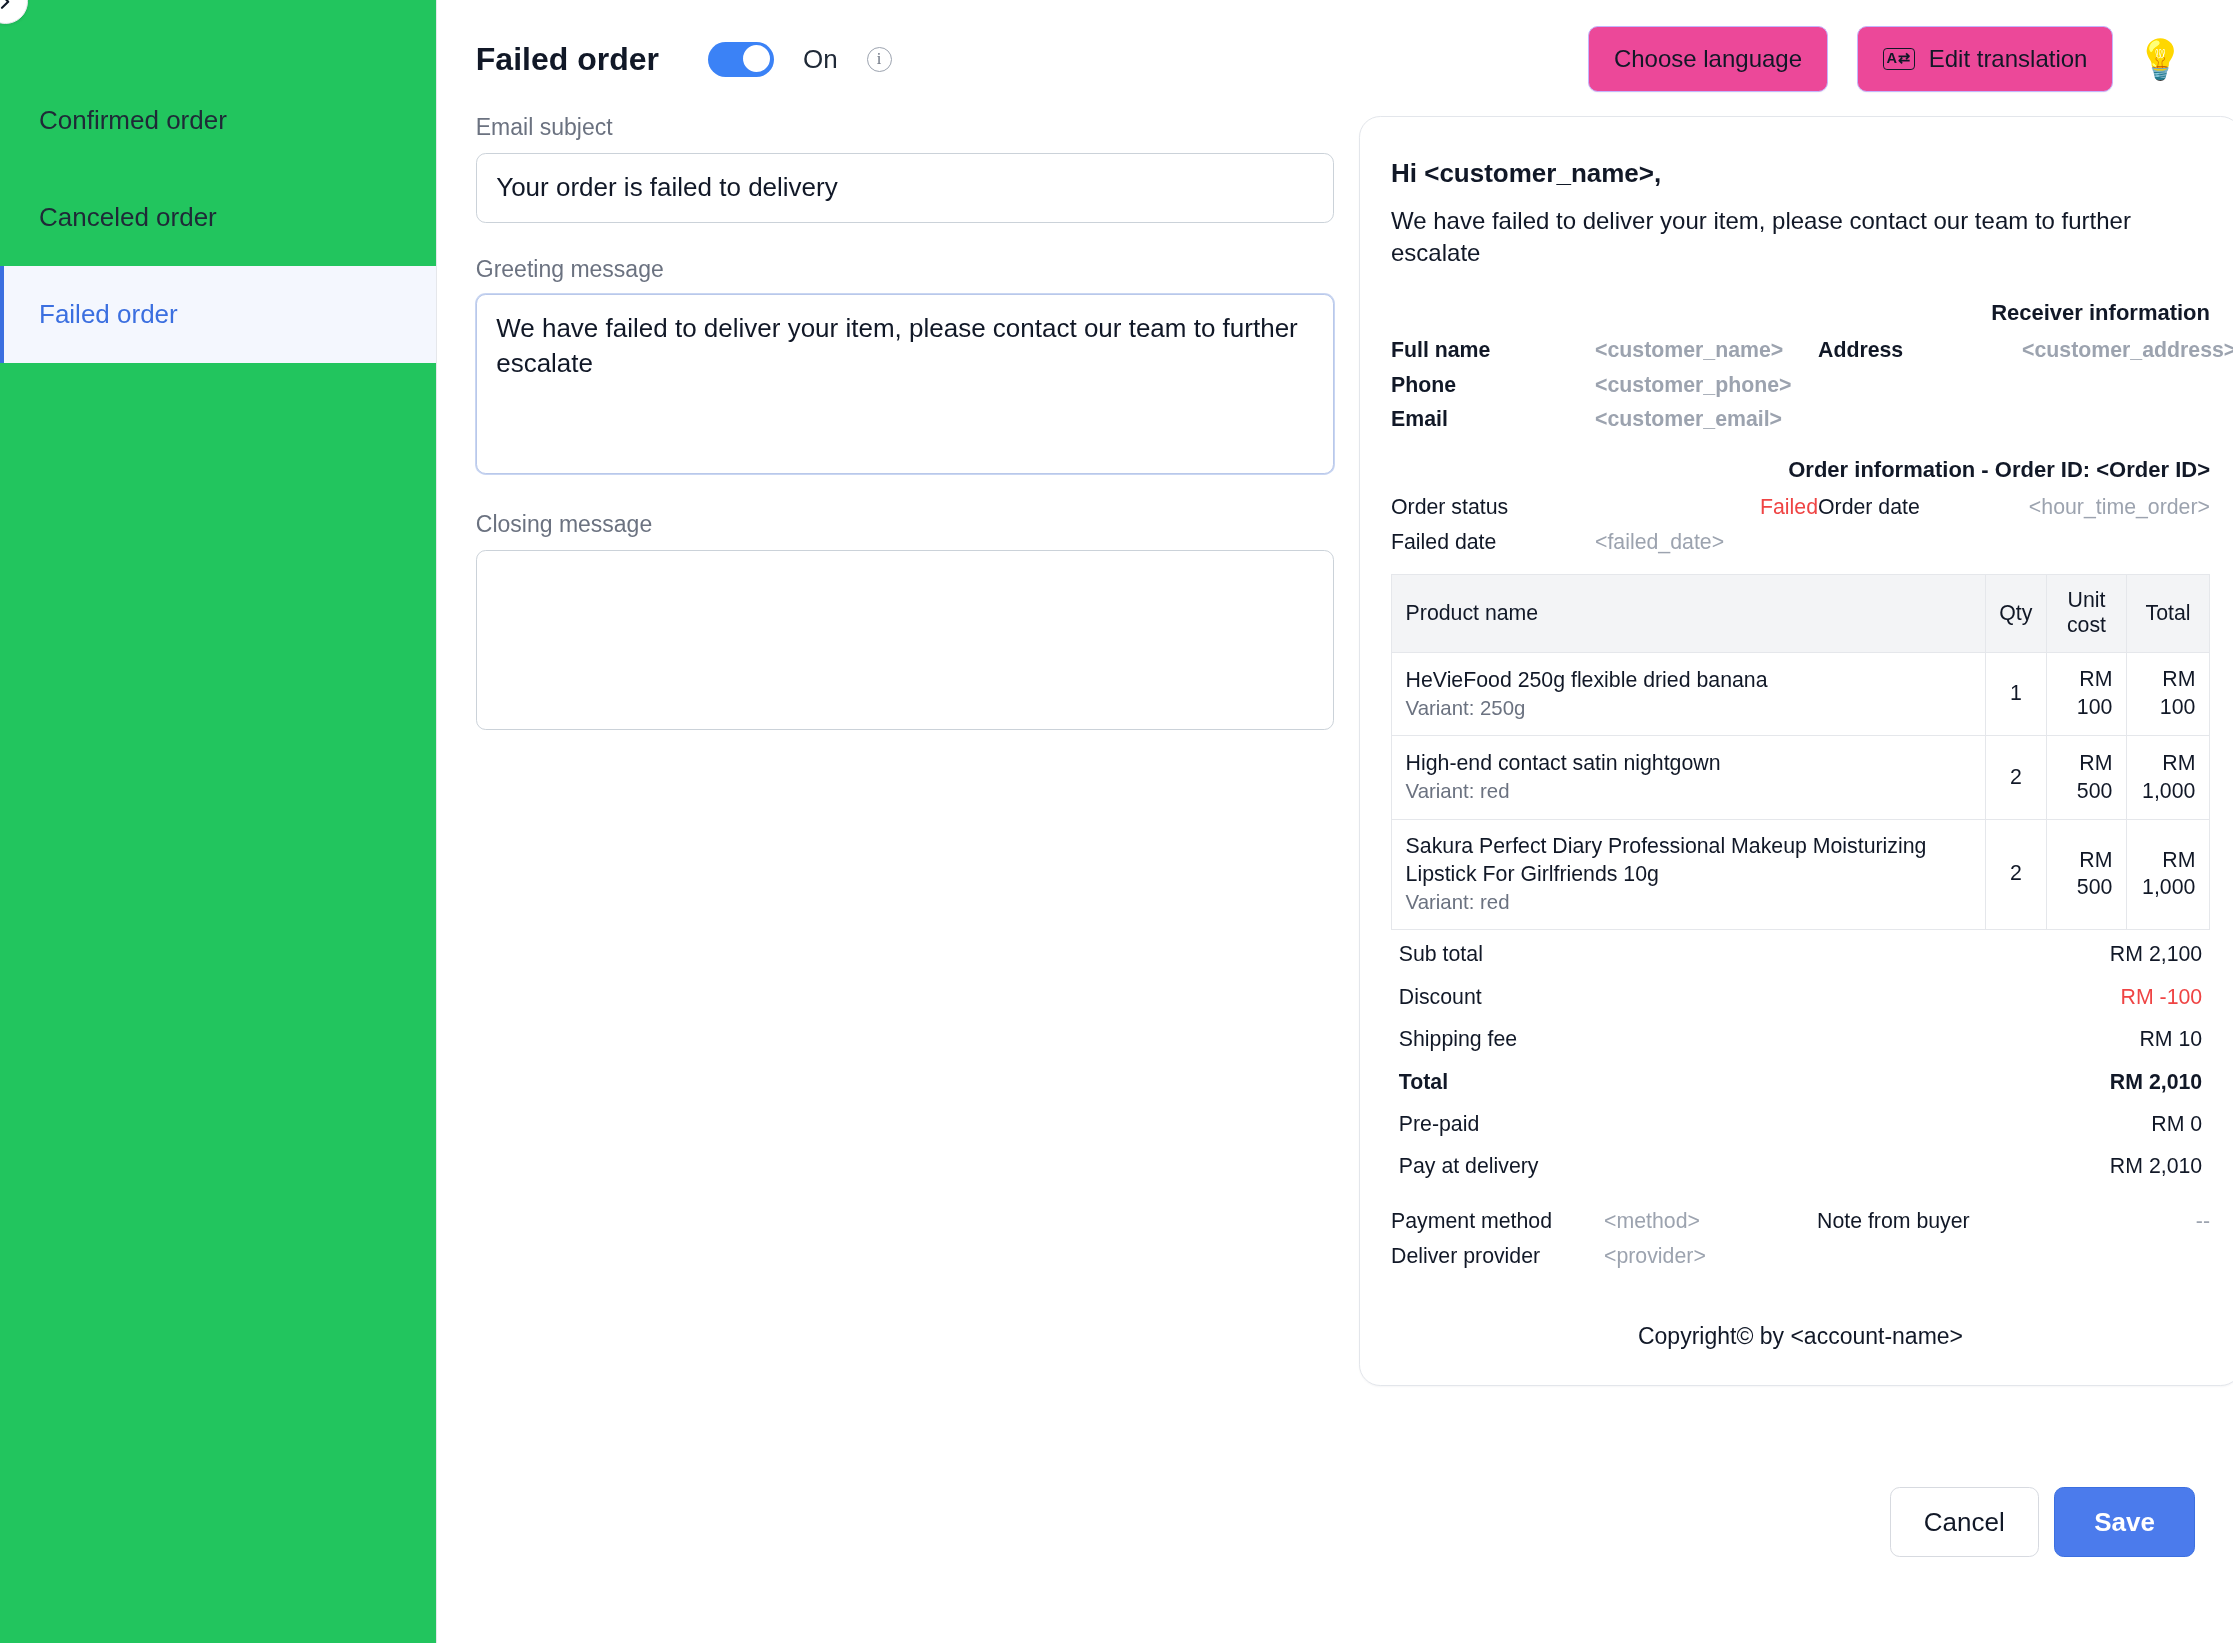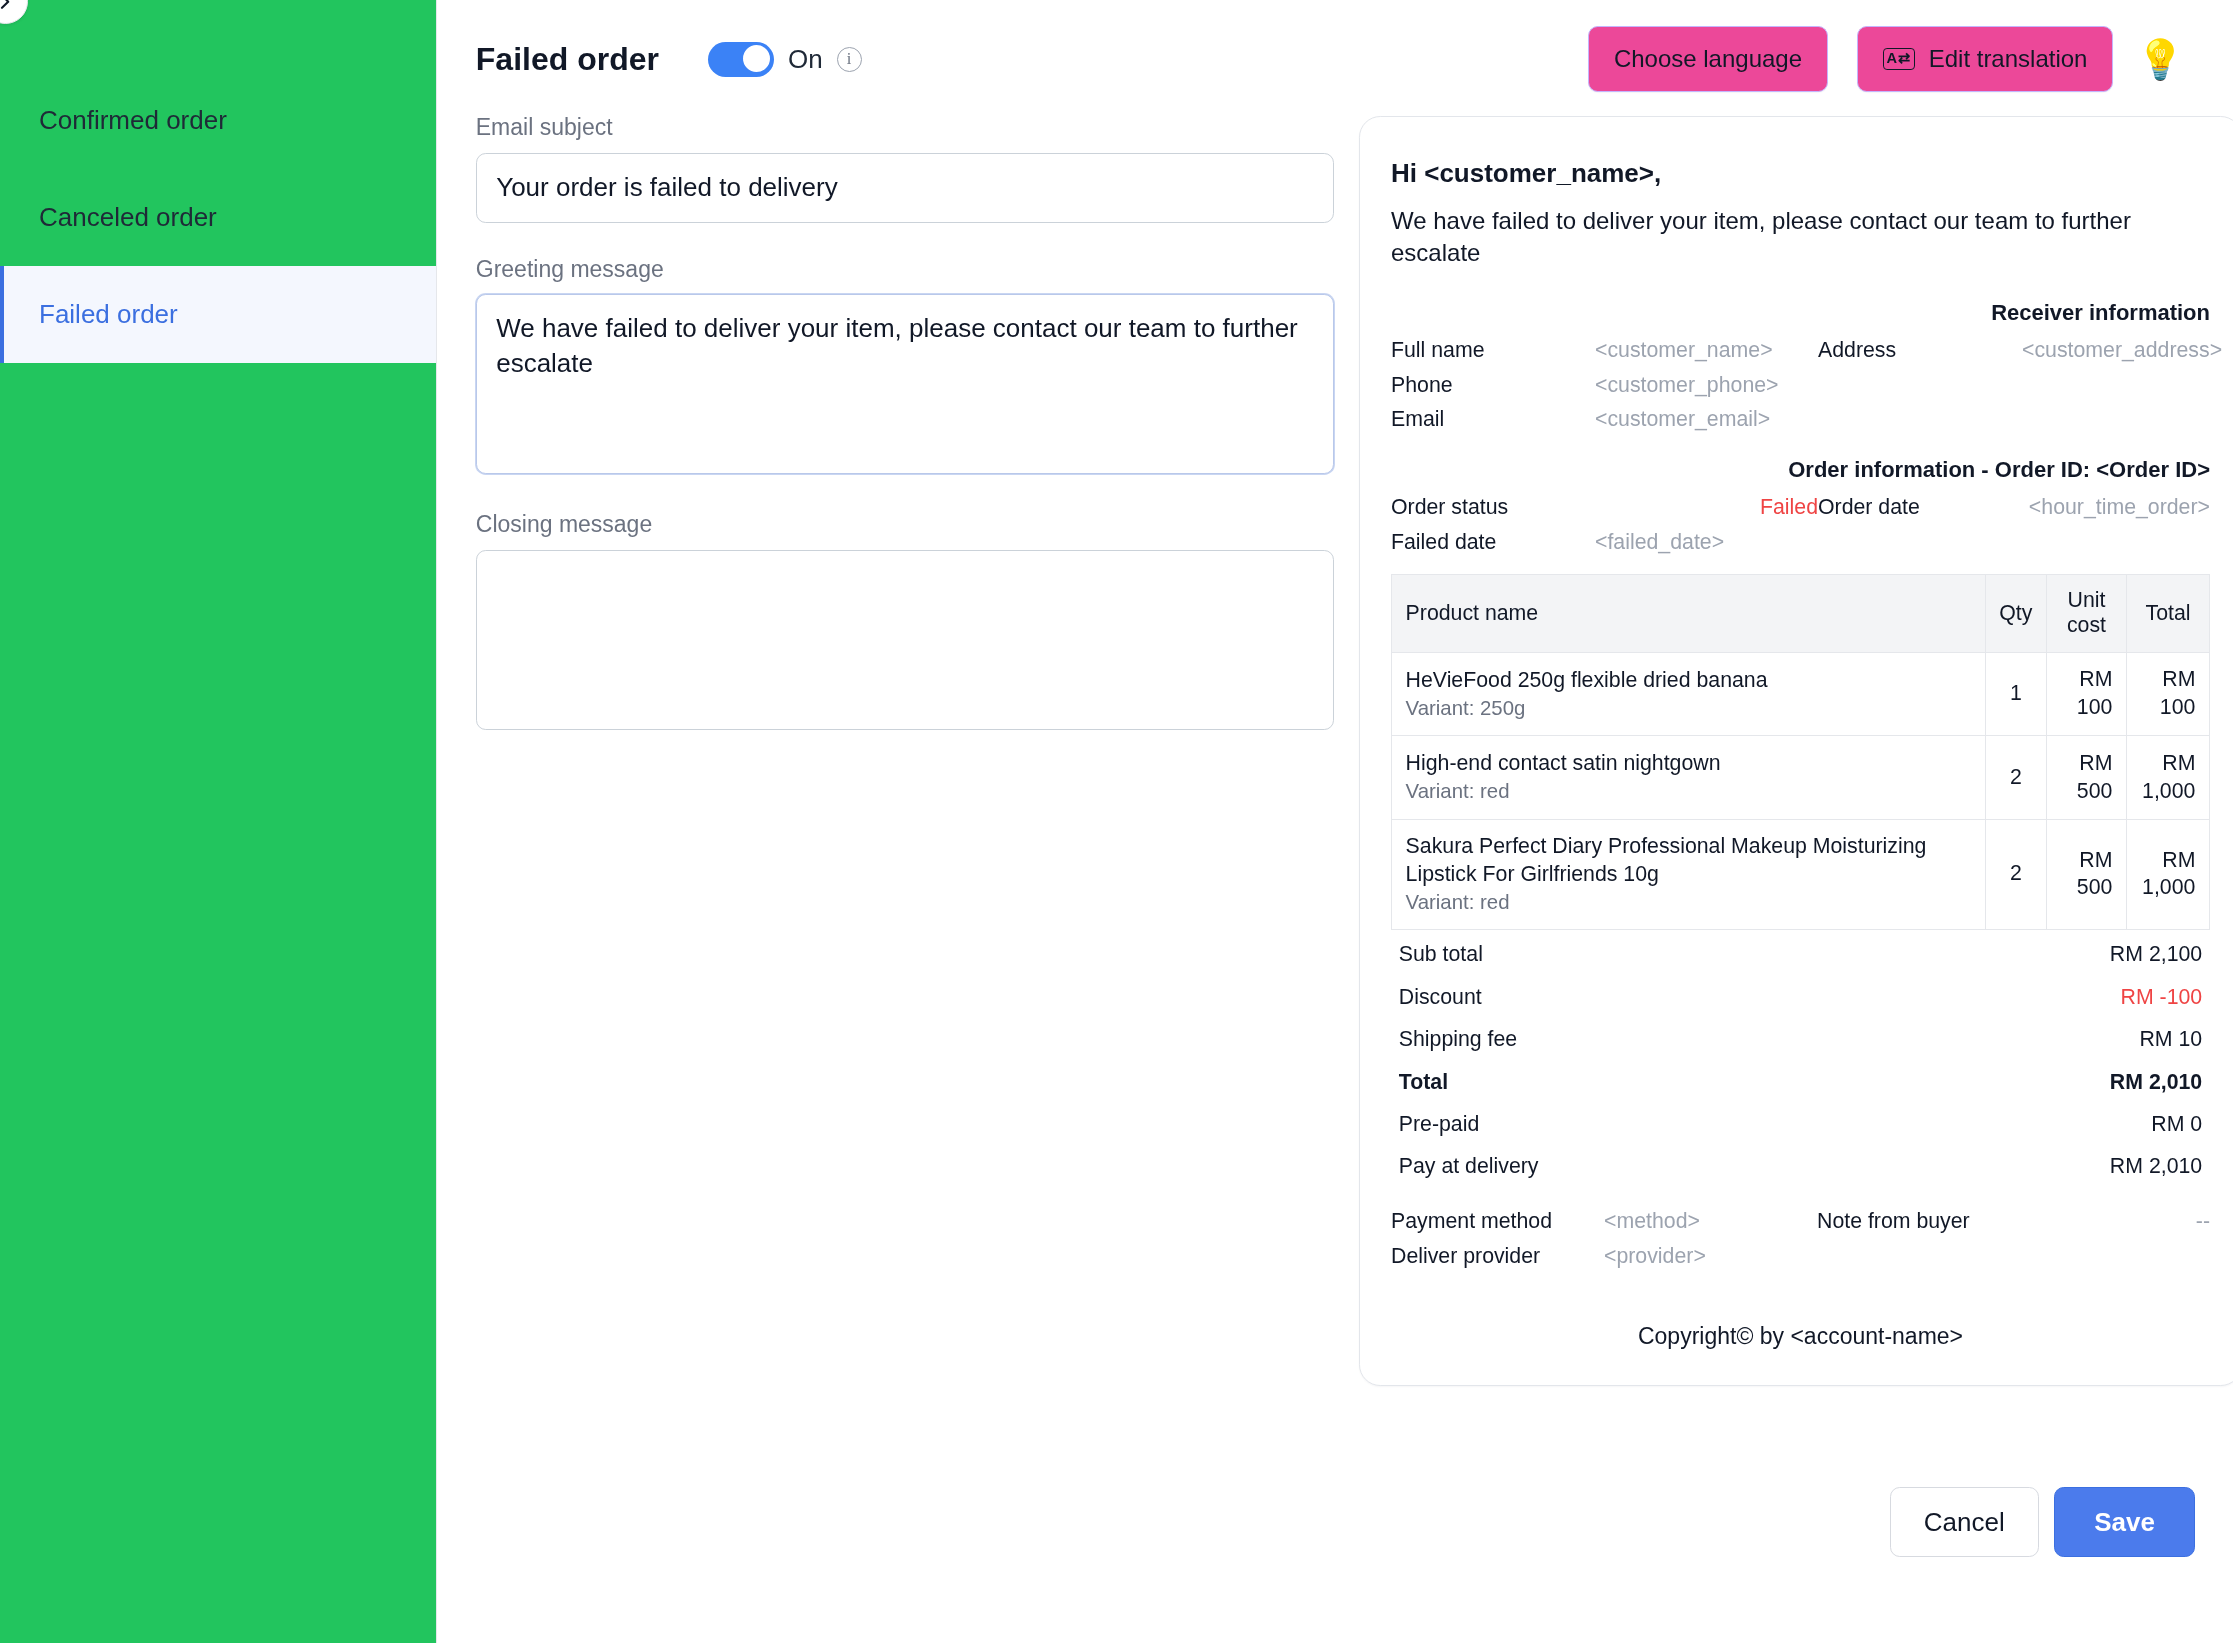--- a/index.html
+++ b/index.html
@@ -78,21 +78,21 @@
     height: 60px;
     padding-left: 19.4px;
     padding-right: 9.7px;
   }
   .page-title {
     font-size: 32px;
     font-weight: bold;
     color: #111827;
     margin-right: 49px;
   }
-  .toggle-wrap { display: flex; align-items: center; gap: 14px; }
+  .toggle-wrap { display: flex; align-items: center; gap: 29px; }
   .switch {
     width: 66px;
     height: 35px;
     border-radius: 17.5px;
     background: #3b82f6;
     position: relative;
     cursor: pointer;
     flex: 0 0 auto;
   }
   .switch .knob {
@@ -224,21 +224,21 @@
     display: grid;
     grid-template-columns: 204px 223px 204px auto;
     row-gap: 9.7px;
     font-size: 21.3px;
     align-items: baseline;
   }
   .kv-key { color: #111827; }
   .kv-val { color: #9ca3af; }
   .kv-val.red { color: #ef4444; }
   .kv-right { text-align: right; }
-  .kv-block { margin-bottom: 25px; }
+  .kv-block { margin-bottom: 25px; font-weight: bold; }
 
   
   .pv-table {
     width: 100%;
     border-collapse: collapse;
     margin-top: 19px;
     font-size: 21.3px;
   }
   .pv-table th {
     background: #f3f4f6;

